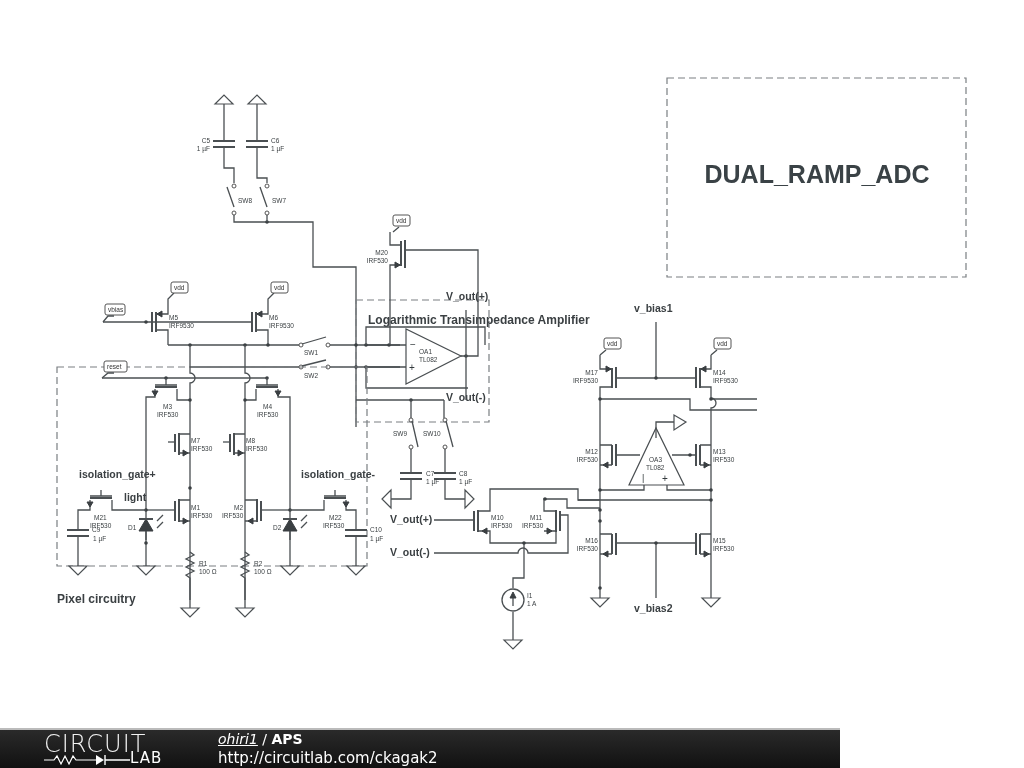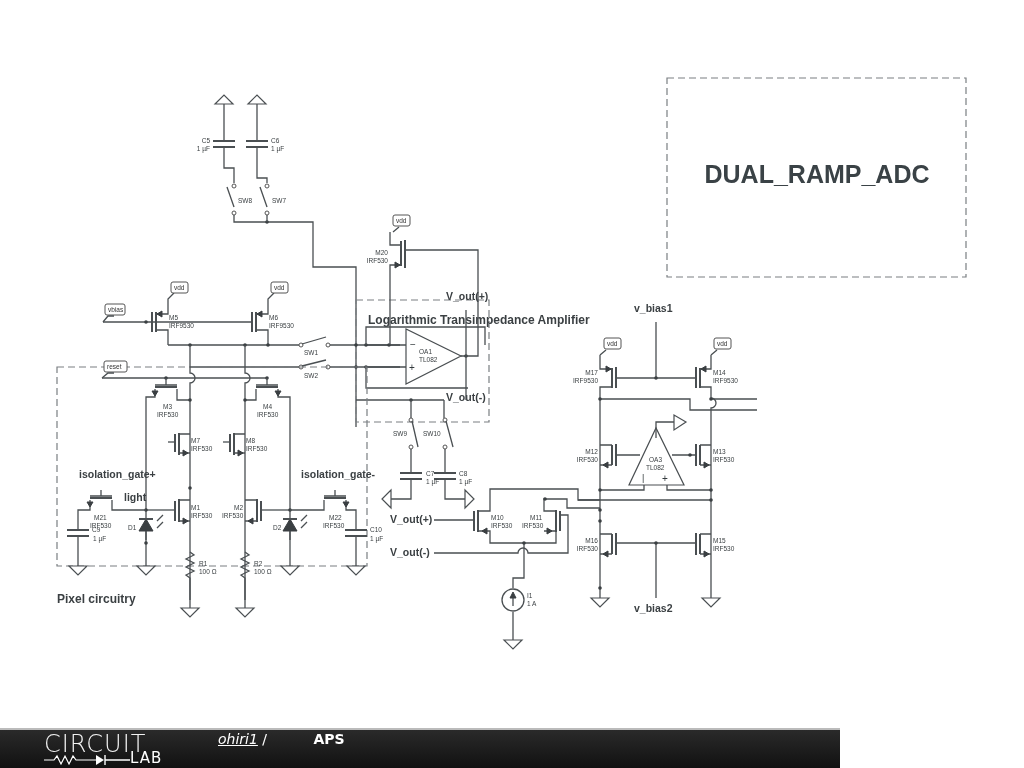--- a/index.html
+++ b/index.html
@@ -19,21 +19,21 @@
   .tri { fill: #fff; stroke: #4a4f52; stroke-width: 1.2; }
   .filled { fill: #3a3f42; stroke: #3a3f42; }
   #footer { position: absolute; left: 0; top: 728px; width: 840px; height: 40px;
     background: linear-gradient(#2a2a2a, #111); border-top: 2px solid #bbb; box-sizing: border-box; }
   #logo { position: absolute; left: 44px; top: 2px; width: 135px; height: 36px; }
   #logo .circuit { position: absolute; left: 0; top: -2px; font-size: 24px; color: #f2f2f2; letter-spacing: 1px; font-family: "DejaVu Sans", sans-serif; font-weight: 200; }
   #logo .lab { position: absolute; left: 86px; top: 17px; font-size: 15px; color: #fff; font-weight: normal; letter-spacing: 1px; font-family: "DejaVu Sans", sans-serif; }
   #logo svg { position: absolute; left: 0; top: 22px; }
   #owner { position: absolute; left: 218px; top: 1px; font-size: 14px; color: #fff; font-family: "DejaVu Sans", sans-serif; }
   #owner .user { font-style: italic; text-decoration: underline; }
-  #owner .proj { font-weight: bold; margin-left: 42px; }
+  #owner .proj { font-weight: bold; }
   #url { position: absolute; left: 218px; top: 19px; font-size: 15px; color: #fff; font-family: "DejaVu Sans", sans-serif; }
 </style>
 </head>
 <body>
 
 <svg id="canvas" viewBox="0 0 1024 728" xmlns="http://www.w3.org/2000/svg">
   <defs>
     <g id="gnd">
         <path class="tri" d="M-9,0 L9,0 L0,9 Z"></path>
       </g>
@@ -419,13 +419,14 @@
     <svg width="90" height="12">
       <path d="M0,6 H10 L13,2 L17,10 L21,2 L25,10 L29,2 L32,6 H52" stroke="#fff" stroke-width="1.2" fill="none"></path>
       <path d="M52,1 L52,11 L60,6 Z" fill="#fff"></path>
       <path d="M61,1 V11 M61,6 H86" stroke="#fff" stroke-width="1.4"></path>
     </svg>
     <span class="lab">LAB</span>
   </div>
   <div id="owner">
     <span class="user">ohiri1</span><span> / </span><span class="proj">APS</span>
   </div>
+  <div id="url">http://circuitlab.com/ckagak2</div>
 </div>
 
 </body></html>

